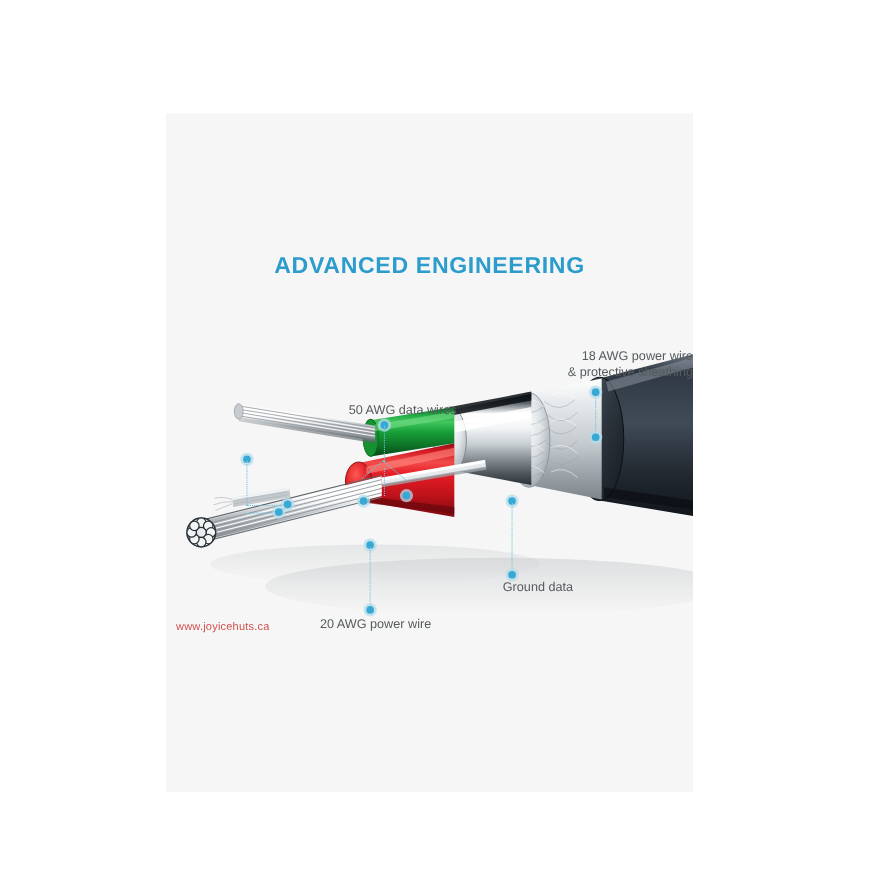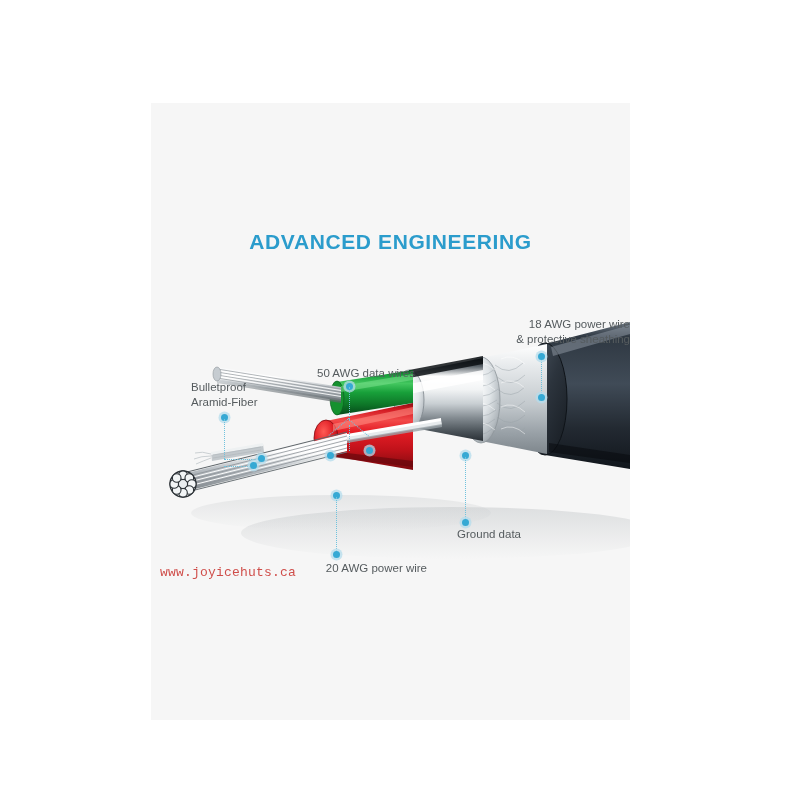--- a/index.html
+++ b/index.html
@@ -62,24 +62,24 @@
   .diag{
     position:absolute;
     height:0;
     border-top:1.5px dotted #6fc2dd;
     transform-origin:0 0;
   }
 
   .watermark{
     position:absolute;
     left:160px;top:565px;
-    font-size:13px;
+    font-size:10px;
     letter-spacing:.2px;
     color:#c9302c;
-    font-family:Liberation Mono, monospace;
+    font-family:Liberation Sans, sans-serif;
     white-space:nowrap;
     opacity:.85;
   }
 
   #cable{position:absolute;left:151px;top:103px;}
 </style>
 </head>
 <body>
 
 <div id="stage">
@@ -337,34 +337,32 @@
 
   <div class="lbl c" style="left:285px;top:366px;width:130px;">50 AWG data wires</div>
   <div class="dot" style="left:346px;top:383px;"></div>
   <div class="vline" style="left:349px;top:387px;height:32px;"></div>
   <div class="diag" style="left:349px;top:419px;width:26px;transform:rotate(140deg);"></div>
   <div class="diag" style="left:349px;top:419px;width:26px;transform:rotate(40deg);"></div>
   <div class="dot" style="left:327px;top:452px;"></div>
   <div class="vline" style="left:349px;top:425px;height:26px;"></div>
   <div class="dot" style="left:366px;top:447px;"></div>
 
-  <div class="lbl" style="left:191px;top:380px;width:120px;">Bulletproof
-Aramid-Fiber</div>
   <div class="dot" style="left:221px;top:414px;"></div>
   <div class="vline" style="left:224px;top:419px;height:40px;"></div>
   <div class="hline" style="left:224px;top:459px;width:36px;"></div>
   <div class="hline" style="left:224px;top:466px;width:30px;"></div>
   <div class="dot" style="left:258px;top:455px;"></div>
   <div class="dot" style="left:250px;top:462px;"></div>
 
   <div class="lbl c" style="left:413px;top:527px;width:108px;">Ground data</div>
   <div class="dot" style="left:462px;top:452px;"></div>
   <div class="vline" style="left:465px;top:457px;height:64px;"></div>
   <div class="dot" style="left:462px;top:519px;"></div>
 
-  <div class="lbl c" style="left:281px;top:561px;width:146px;">20 AWG power wire</div>
+  <div class="lbl c" style="left:246px;top:561px;width:146px;">20 AWG power wire</div>
   <div class="dot" style="left:333px;top:492px;"></div>
   <div class="vline" style="left:336px;top:497px;height:56px;"></div>
   <div class="dot" style="left:333px;top:551px;"></div>
 
   <div class="watermark">www.joyicehuts.ca</div>
 
 </div>
 
 </body></html>

